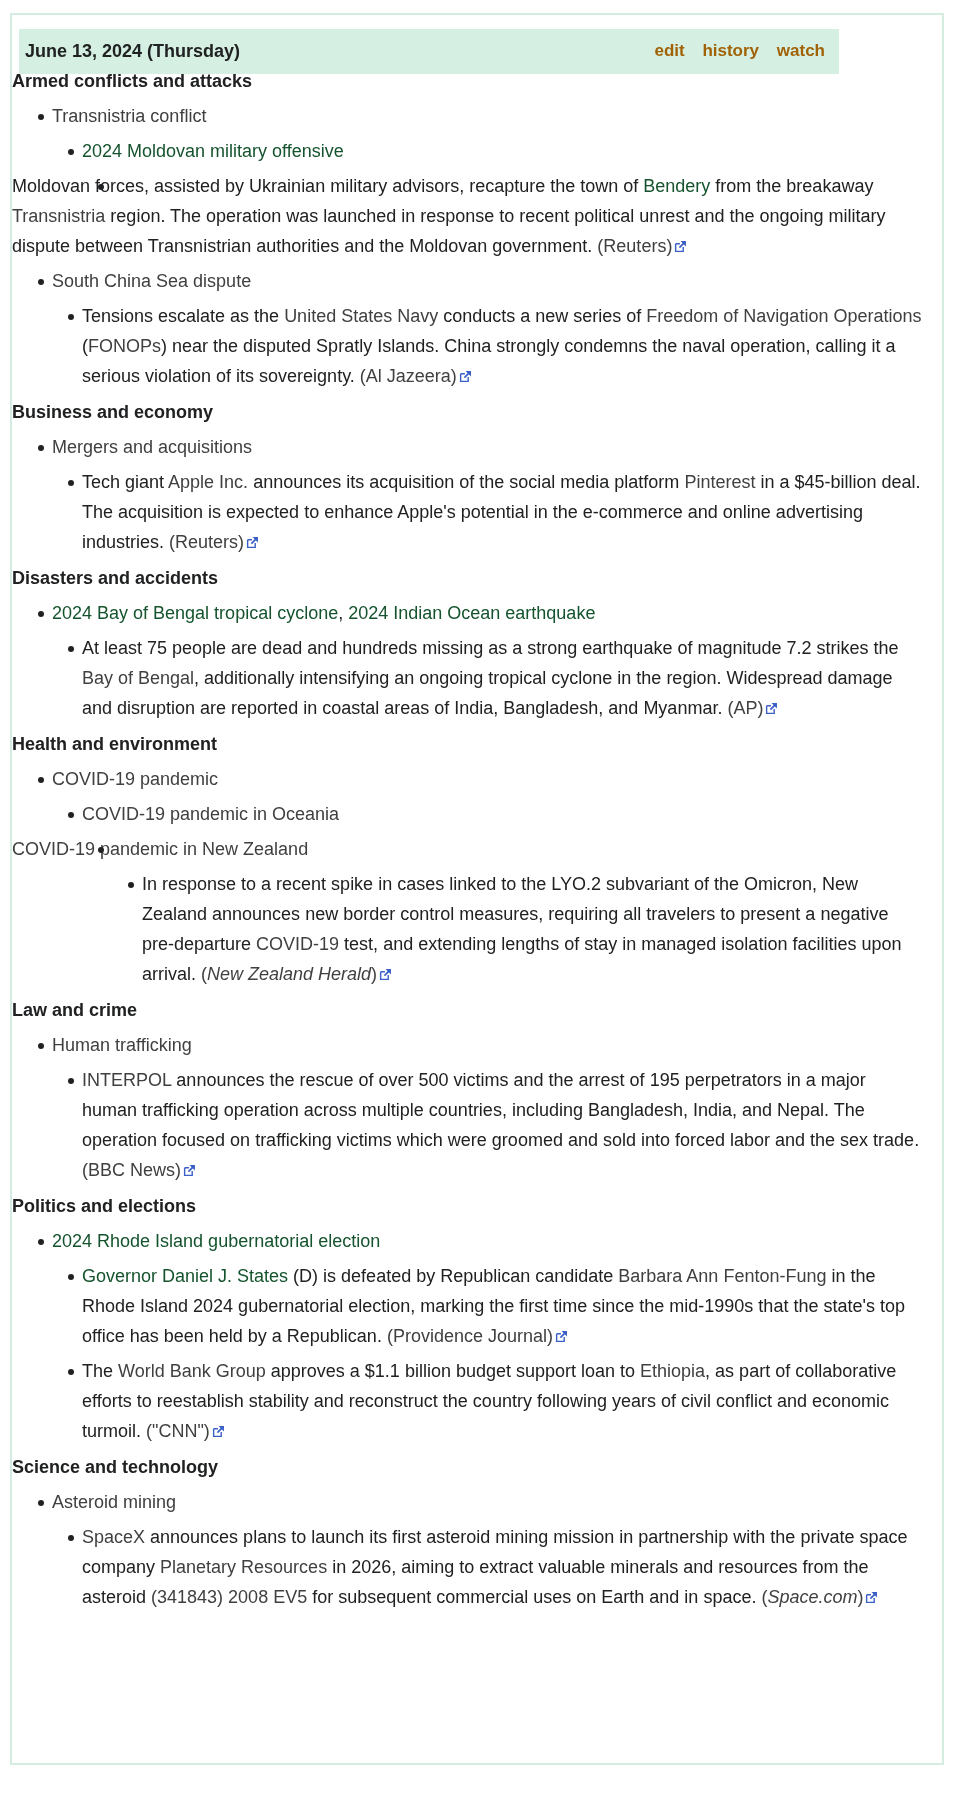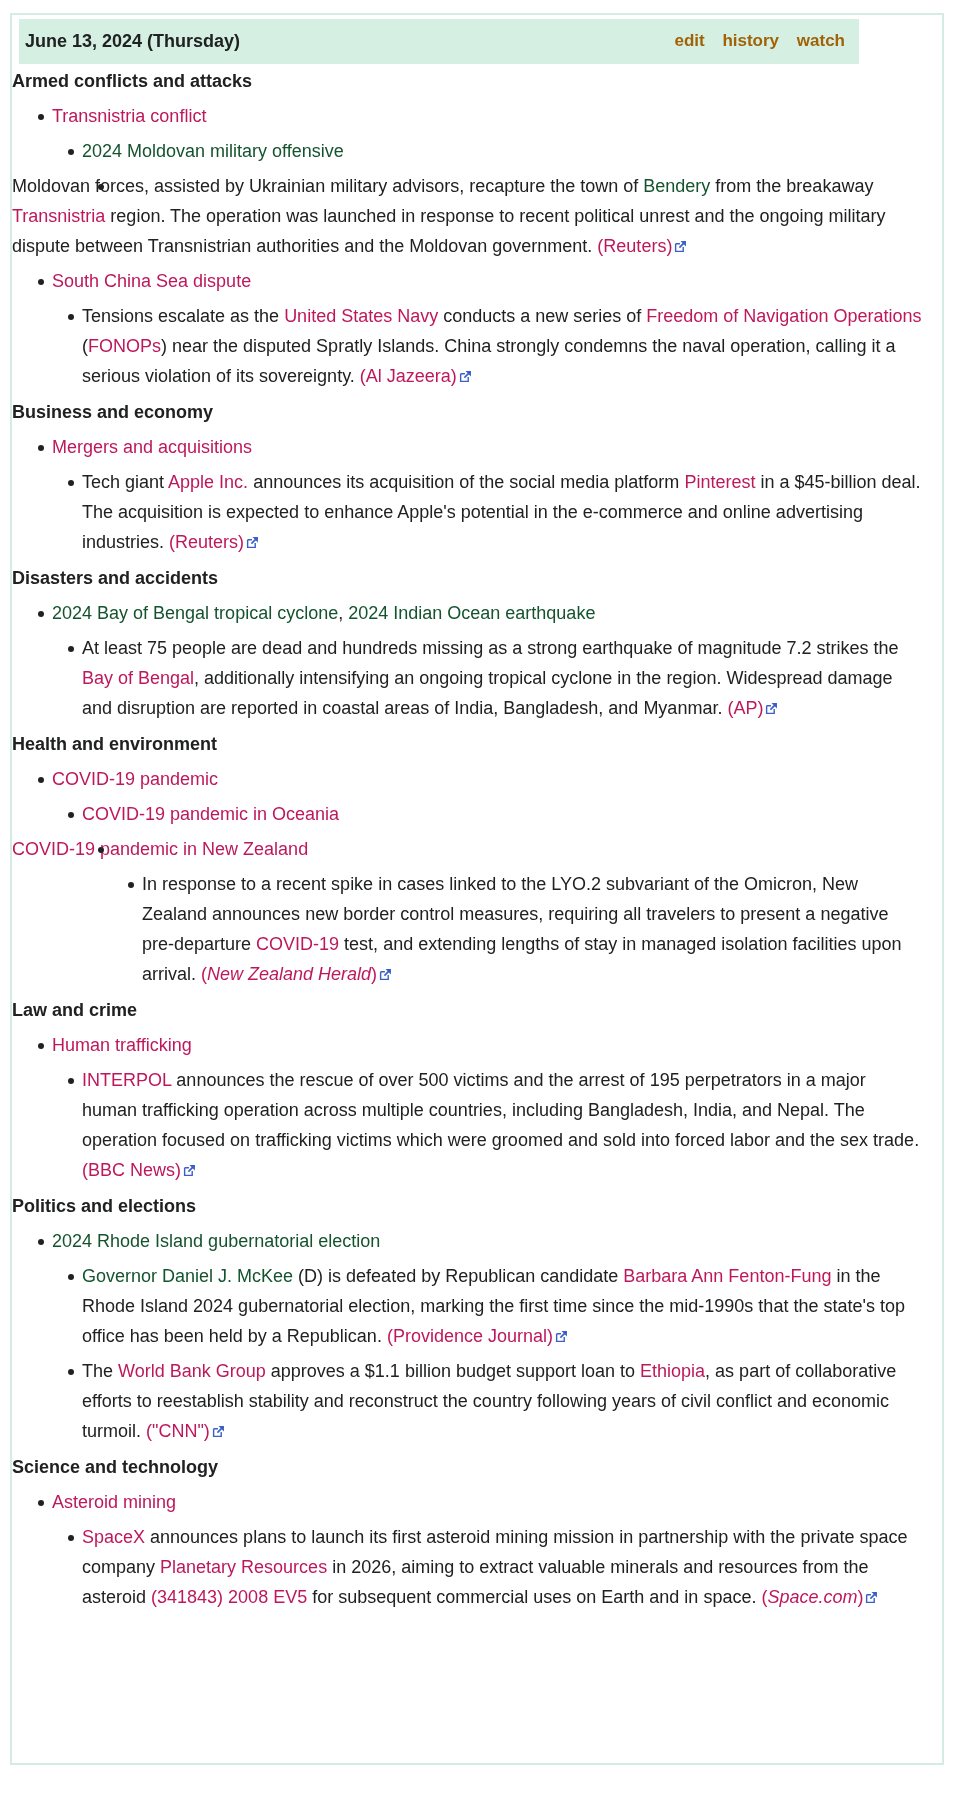--- a/index.html
+++ b/index.html
@@ -17,25 +17,24 @@
     left: 10px;
     top: 13px;
     width: 934px;
     height: 1752px;
     border: 2px solid #d4ede0;
     box-sizing: border-box;
   }
   .header {
     position: absolute;
     left: 7px;
-    top: 4px;
+    top: 14px;
     width: 820px;
     height: 45px;
     background: #d5f0e2;
-    padding-left: 20px;
   }
   .header .date {
     position: absolute;
     left: 6px;
     top: 12px;
     font-weight: bold;
     font-size: 18px;
     color: #202122;
   }
   .header .actions {
@@ -73,21 +72,21 @@
     top: 13px;
   }
   .l1 { padding-left: 40px; }
   .l1::before { left: 26px; }
   .l2 { padding-left: 70px; }
   .l2::before { left: 56px; }
   .l3 { }
   .l3::before { left: 86px; }
   .l4 { padding-left: 130px; }
   .l4::before { left: 116px; }
-  a.blue { color: #be185d; text-decoration: none; cursor: pointer; }
+  a.blue { color: #404040; text-decoration: none; cursor: pointer; }
   a.red { color: #14532d; text-decoration: none; cursor: pointer; }
   .ext {
     display: inline-block;
     width: 13px; height: 13px;
     vertical-align: -1px;
     margin-left: 2px;
   }
   i.src { }
 </style>
 </head>
@@ -159,21 +158,21 @@
   <ul>
     <li class="l1"><a class="blue">Human trafficking</a></li>
     <li class="l2"><a class="blue">INTERPOL</a><span> announces the rescue of over 500 victims and the arrest of 195 perpetrators in a major human trafficking operation across multiple countries, including Bangladesh, India, and Nepal. The operation focused on trafficking victims which were groomed and sold into forced labor and the sex trade. </span><a class="blue"><span>(BBC News)</span><svg class="ext">
             <use href="#extlink"></use>
           </svg></a></li>
   </ul>
 
   <h3>Politics and elections</h3>
   <ul>
     <li class="l1"><a class="red">2024 Rhode Island gubernatorial election</a></li>
-    <li class="l2"><a class="red">Governor Daniel J. McKee</a><span> (D) is defeated by Republican candidate </span><a class="blue">Barbara Ann Fenton-Fung</a><span> in the Rhode Island 2024 gubernatorial election, marking the first time since the mid-1990s that the state's top office has been held by a Republican. </span><a class="blue"><span>(Providence Journal)</span><svg class="ext">
+    <li class="l2"><a class="red">Governor Daniel J. States</a><span> (D) is defeated by Republican candidate </span><a class="blue">Barbara Ann Fenton-Fung</a><span> in the Rhode Island 2024 gubernatorial election, marking the first time since the mid-1990s that the state's top office has been held by a Republican. </span><a class="blue"><span>(Providence Journal)</span><svg class="ext">
             <use href="#extlink"></use>
           </svg></a></li>
     <li class="l2"><span>The </span><a class="blue">World Bank Group</a><span> approves a $1.1 billion budget support loan to </span><a class="blue">Ethiopia</a><span>, as part of collaborative efforts to reestablish stability and reconstruct the country following years of civil conflict and economic turmoil. </span><a class="blue"><span>("CNN")</span><svg class="ext">
             <use href="#extlink"></use>
           </svg></a></li>
   </ul>
 
   <h3>Science and technology</h3>
   <ul>
     <li class="l1"><a class="blue">Asteroid mining</a></li>

